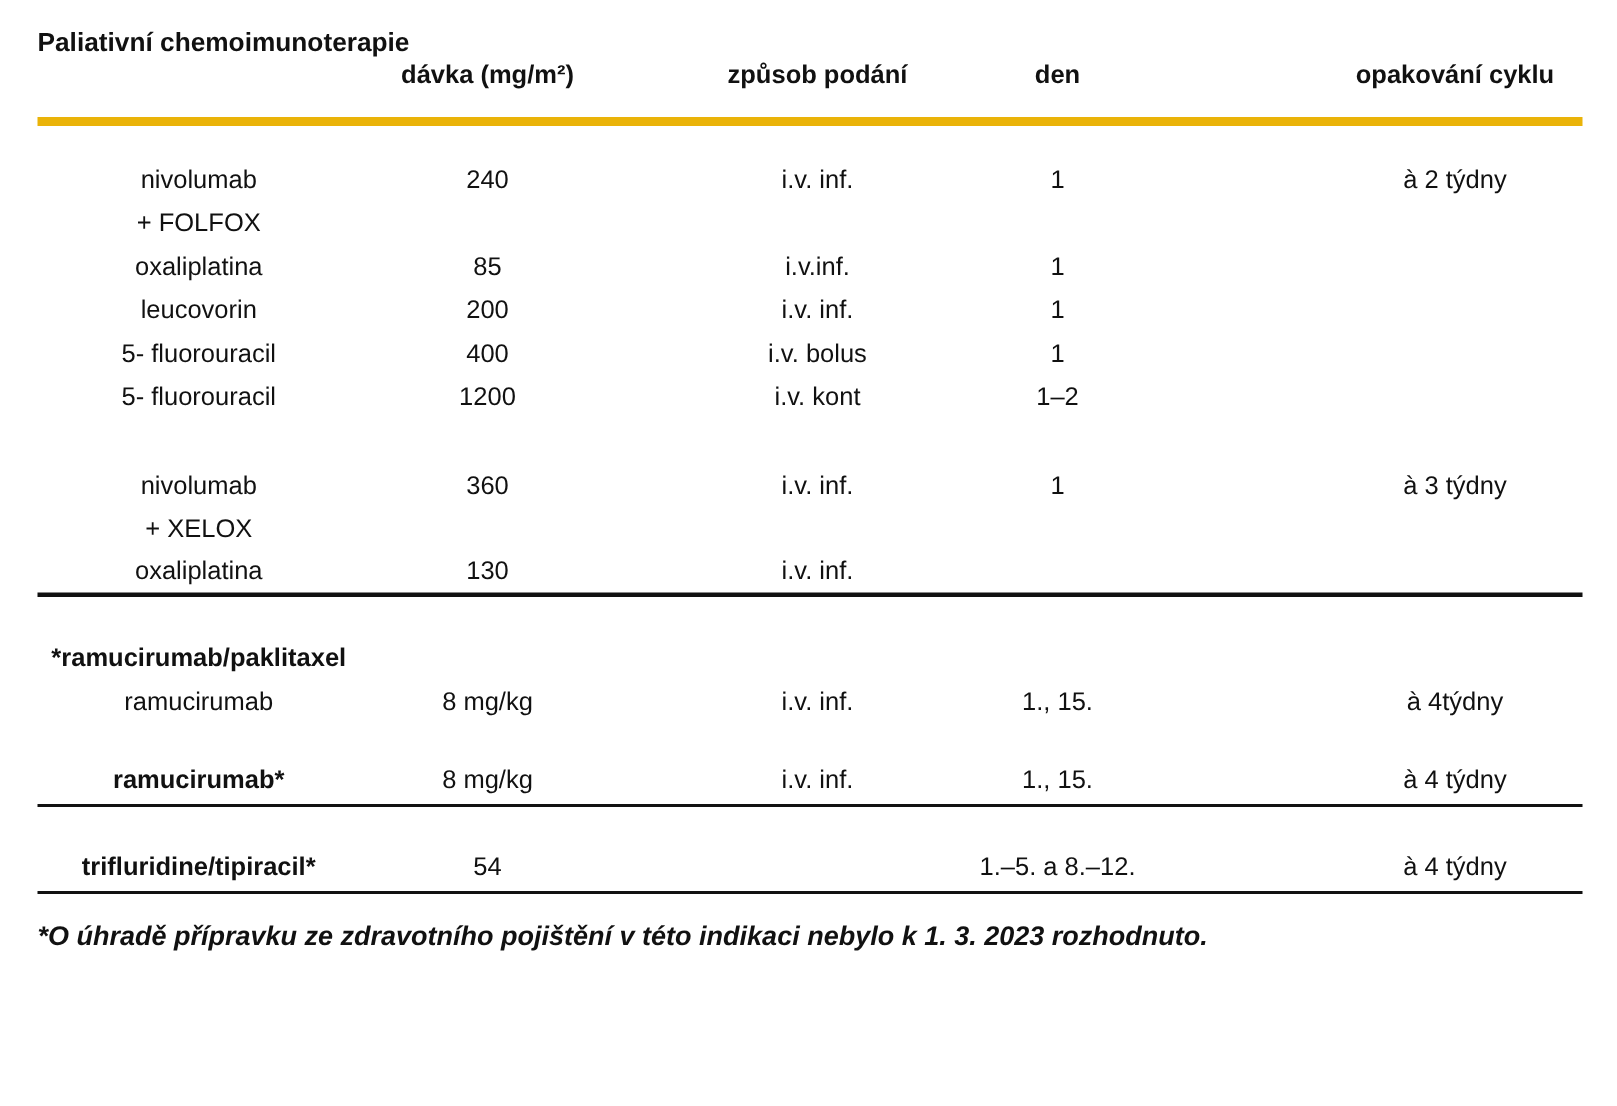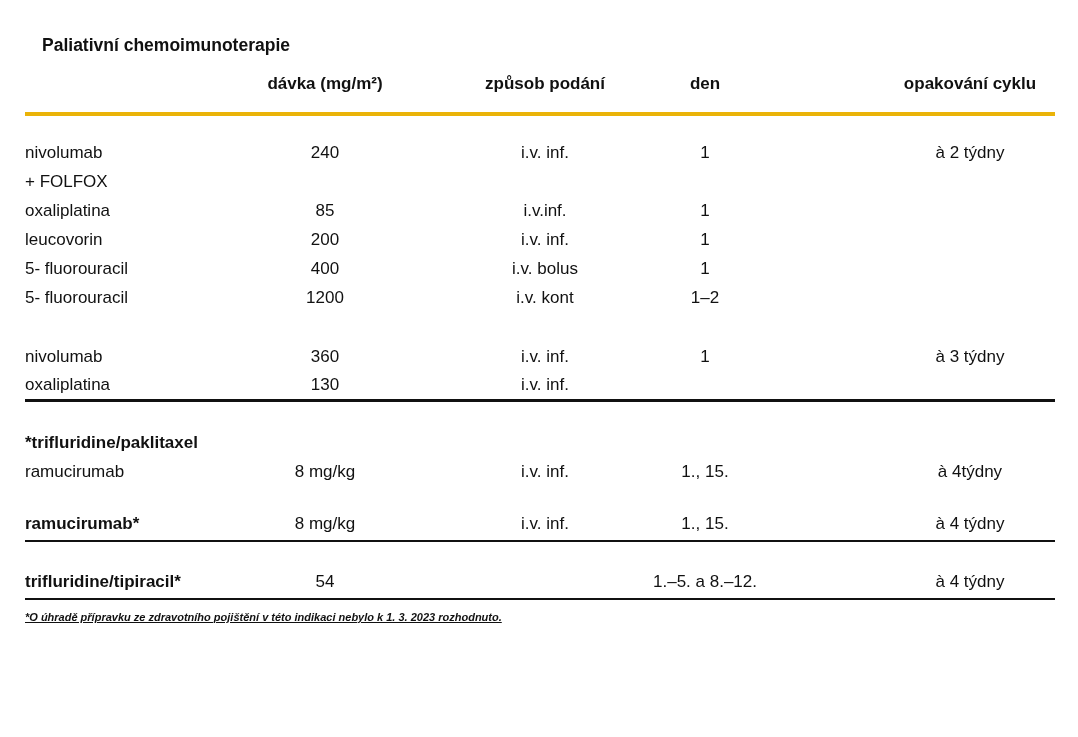--- a/index.html
+++ b/index.html
@@ -10,21 +10,21 @@
     background: #ffffff;
     color: #111111;
     font-family: "Liberation Sans", "DejaVu Sans", sans-serif;
   }
   .page { padding: 16px 23px 0 25px; }
 
   .title {
     font-size: 17.5px;
     font-weight: 700;
     line-height: 24px;
-    margin: 17px;
+    margin: 0;
   }
 
   table.regimen {
     width: 1030px;
     border-collapse: collapse;
     table-layout: fixed;
   }
   th, td {
     font-size: 17px;
     font-weight: 400;
@@ -33,45 +33,44 @@
     text-align: center;
     vertical-align: middle;
     white-space: nowrap;
     overflow: visible;
   }
   thead th {
     font-weight: 700;
     height: 32px;
     vertical-align: bottom;
     padding-bottom: 18px;
-    border-bottom: 4px solid #eab308;
-  }
-  .c-name  { text-align: left; }
+    border-bottom: 6px solid #eab308;
+  }
+  .c-name  { text-align: center; }
   .c-route { padding-left: 40px; text-align: center; }
   .c-day   { padding-right: 40px; }
   .c-cycle { padding-left: 75px; }
 
   td.bold { font-weight: 700; }
 
   tr.rule-3 td { border-bottom: 3px solid #111111; }
   tr.rule-2 td { border-bottom: 2px solid #111111; }
   tr.tall td { height: 33px; }
 
   tr.spacer td { border: none; }
   tr.sp24 td { height: 24px; }
   tr.sp30 td { height: 30px; }
   tr.sp28 td { height: 28px; }
   tr.sp22 td { height: 22px; }
   tr.sp25 td { height: 25px; }
 
   .footnote {
-    font-size: 11px;
+    font-size: 18px;
     font-weight: 700;
     font-style: italic;
-    text-decoration: underline;
   }
 </style>
 </head>
 <body>
 
 <div class="page">
 
   <h1 class="title">Paliativní chemoimunoterapie</h1>
 
   <table class="regimen">
@@ -143,34 +142,41 @@
           <td colspan="5"></td>
         </tr>
 
       <tr>
         <td class="c-name">nivolumab</td>
         <td class="c-dose">360</td>
         <td class="c-route">i.v. inf.</td>
         <td class="c-day">1</td>
         <td class="c-cycle">à 3 týdny</td>
       </tr>
+      <tr>
+        <td class="c-name">+ XELOX</td>
+        <td class="c-dose"></td>
+        <td class="c-route"></td>
+        <td class="c-day"></td>
+        <td class="c-cycle"></td>
+      </tr>
       <tr class="rule-3">
         <td class="c-name">oxaliplatina</td>
         <td class="c-dose">130</td>
         <td class="c-route">i.v. inf.</td>
         <td class="c-day"></td>
         <td class="c-cycle"></td>
       </tr>
 
       <tr class="spacer sp28">
           <td colspan="5"></td>
         </tr>
 
       <tr>
-        <td class="c-name bold">*trifluridine/paklitaxel</td>
+        <td class="c-name bold">*ramucirumab/paklitaxel</td>
         <td class="c-dose"></td>
         <td class="c-route"></td>
         <td class="c-day"></td>
         <td class="c-cycle"></td>
       </tr>
       <tr>
         <td class="c-name">ramucirumab</td>
         <td class="c-dose">8 mg/kg</td>
         <td class="c-route">i.v. inf.</td>
         <td class="c-day">1., 15.</td>

